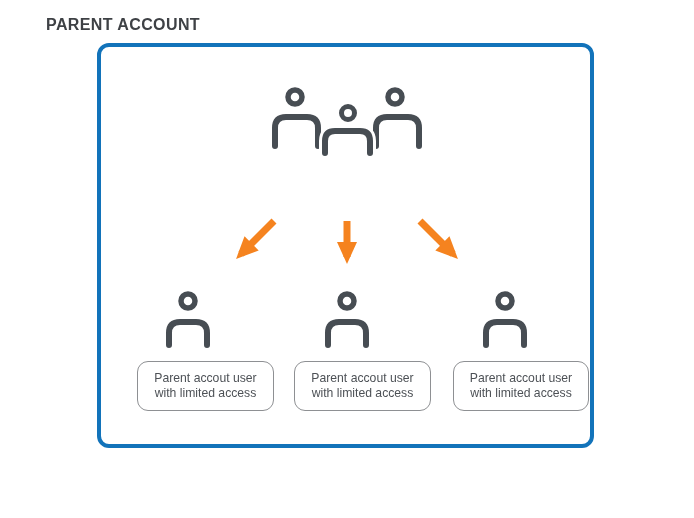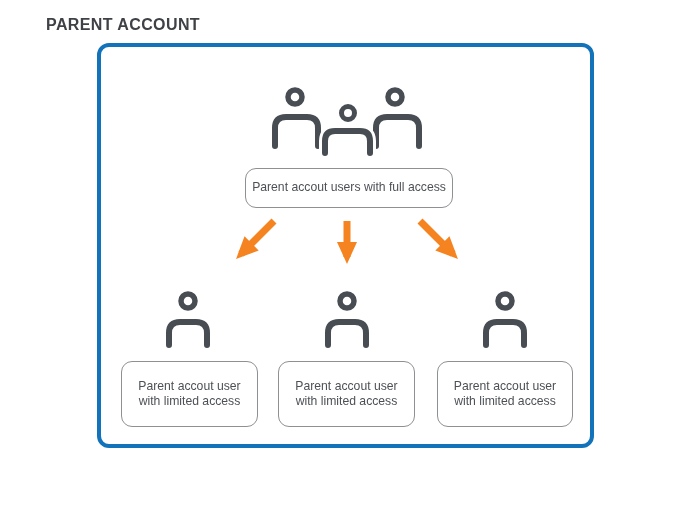--- a/index.html
+++ b/index.html
@@ -55,21 +55,21 @@
     align-items: center;
     justify-content: center;
     text-align: center;
     color: #4d5156;
     font-size: 12.2px;
     line-height: 1.25;
   }
   .full-access-card {
     left: 245px; top: 168px; width: 208px; height: 40px;
   }
-  .limited-card { top: 361px; width: 137px; height: 66px; }
+  .limited-card { top: 361px; width: 137px; height: 50px; margin-left: 16px; }
   .limited-card-1 { left: 121px; }
   .limited-card-2 { left: 278px; }
   .limited-card-3 { left: 437px; width: 136px; }
   .arrows-overlay {
     position: absolute;
     left: 0; top: 0;
     pointer-events: none;
   }
   .legend {
     position: absolute;
@@ -107,23 +107,20 @@
     <g fill="none" stroke="#ffffff" stroke-width="12" stroke-linecap="round">
       <path d="M 59 69 L 59 57 Q 59 47 69 47 L 94 47 Q 104 47 104 57 L 104 69"></path>
     </g>
     <circle cx="82" cy="29" r="6.5" fill="#ffffff" stroke="#ffffff" stroke-width="9"></circle>
     <circle cx="82" cy="29" r="6.5" fill="none" stroke="#474D53" stroke-width="5"></circle>
     <g fill="none" stroke="#474D53" stroke-width="6" stroke-linecap="round">
       <path d="M 59 69 L 59 57 Q 59 47 69 47 L 94 47 Q 104 47 104 57 L 104 69"></path>
     </g>
   </svg>
 
-  <div class="card full-access-card">
-    <span>Parent accout users with full access</span>
-  </div>
 
   <svg class="arrows-overlay" width="694" height="518" viewBox="0 0 694 518">
     <defs>
       <marker id="ah" markerUnits="userSpaceOnUse" markerWidth="26" markerHeight="24" refX="16" refY="11" orient="auto">
         <path d="M1,1 L23,11 L1,21 Z" fill="#F5831F"></path>
       </marker>
     </defs>
     <g stroke="#F5831F" stroke-width="7" fill="none">
       <line x1="274" y1="221" x2="241" y2="254" marker-end="url(#ah)"></line>
       <line x1="347" y1="221" x2="347" y2="257" marker-end="url(#ah)"></line>

